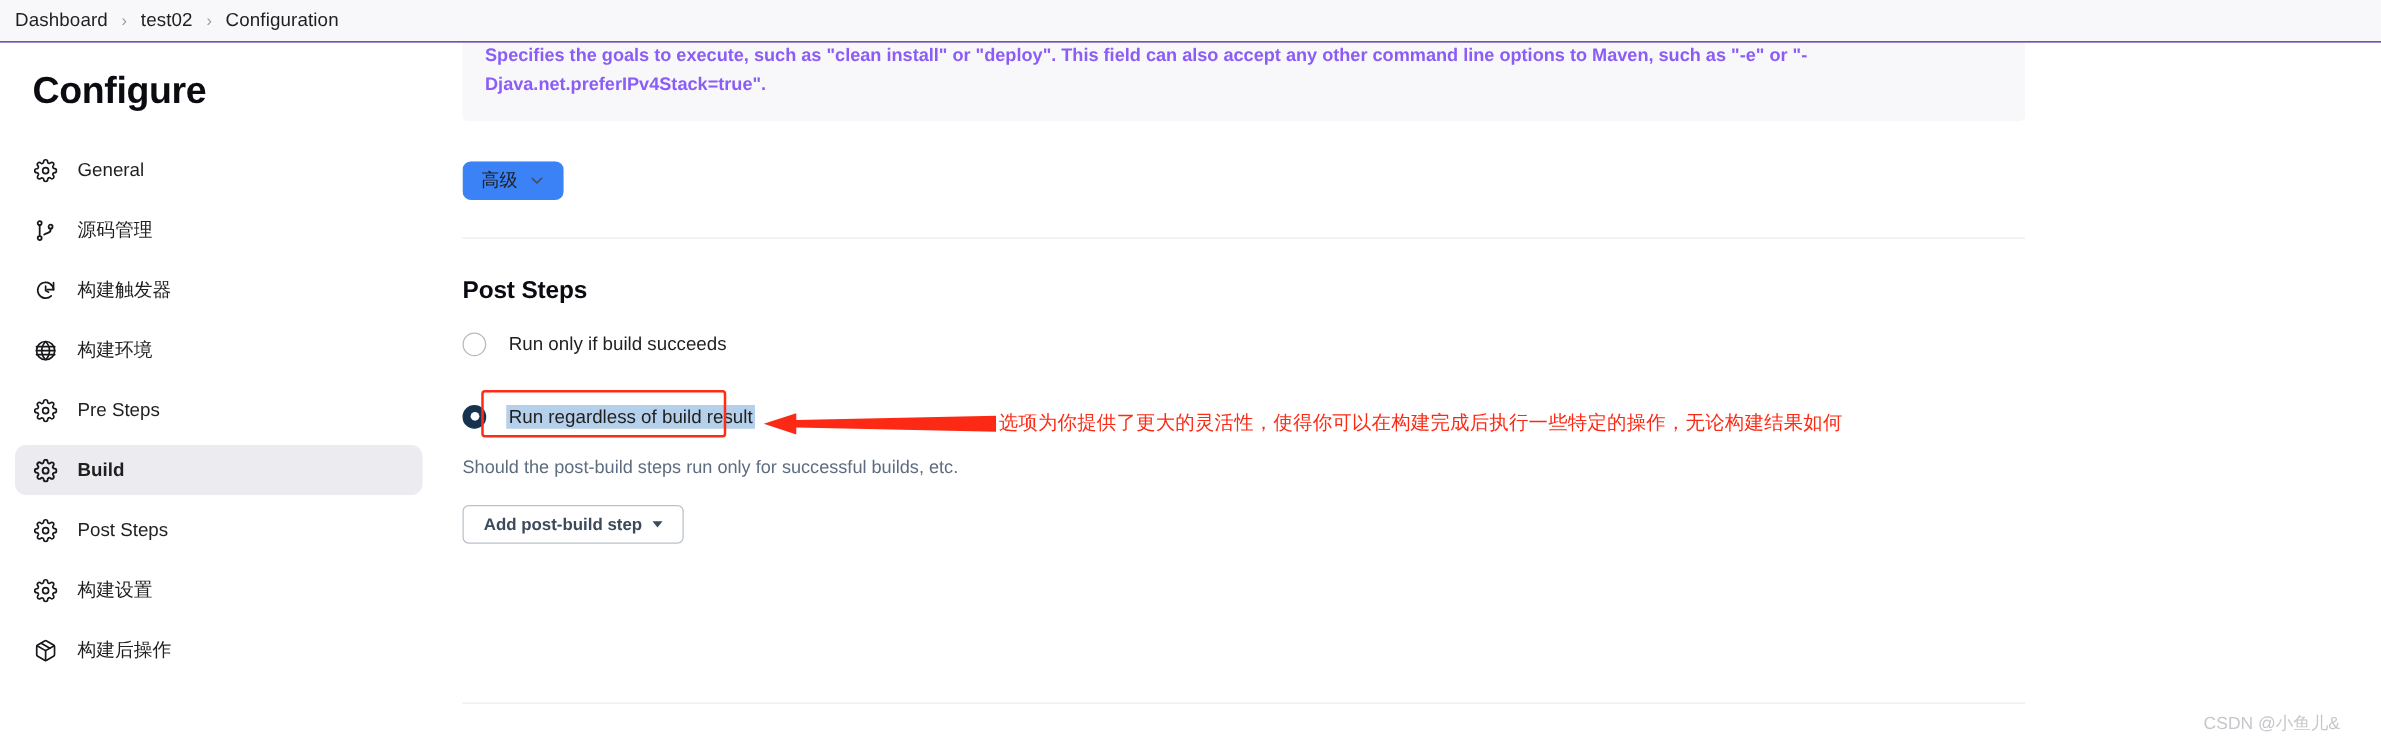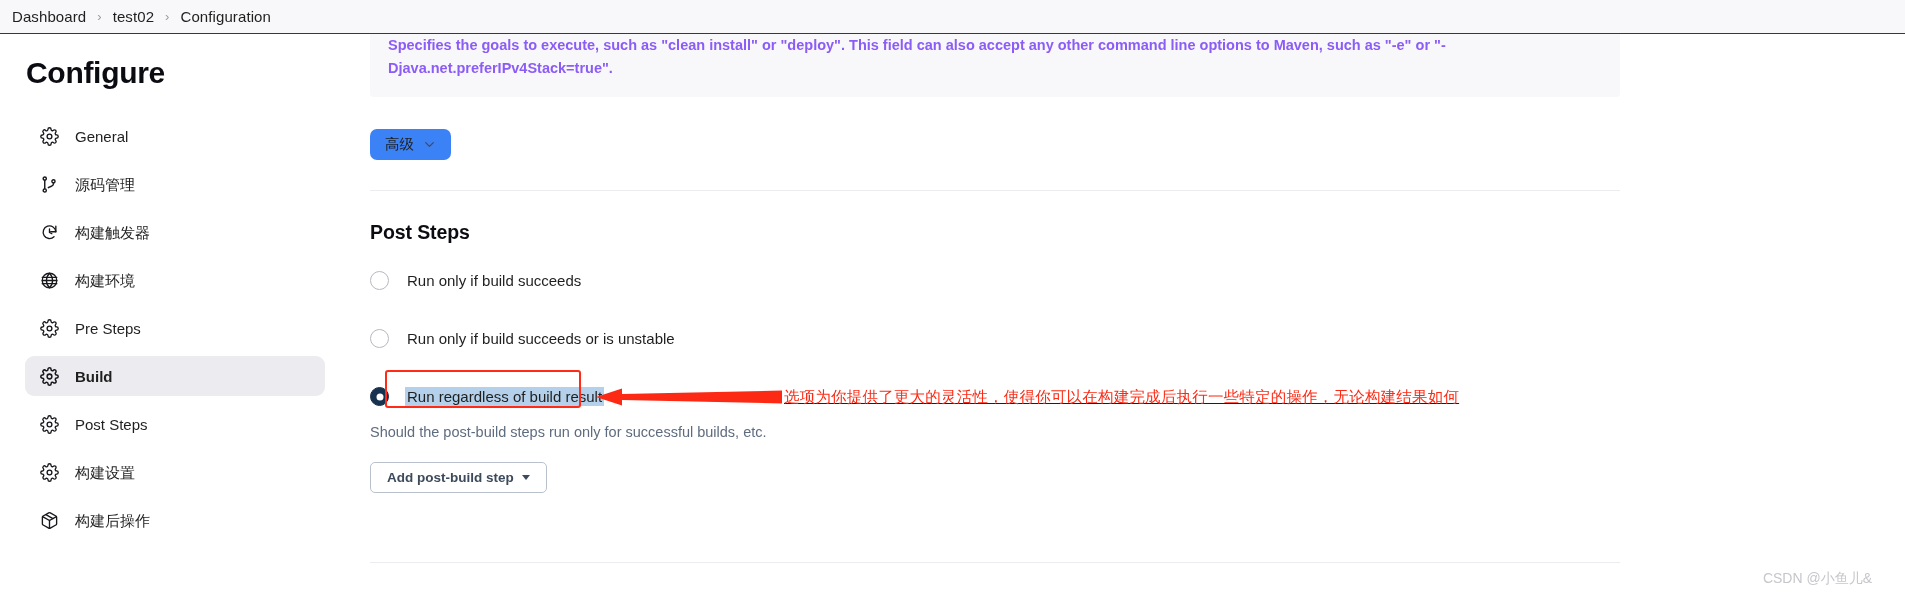--- a/index.html
+++ b/index.html
@@ -58,21 +58,21 @@
     padding-top: 22px;
   }
   .configure-title {
     font-size: 30px;
     font-weight: 700;
     letter-spacing: -0.3px;
     color: #0b0b12;
     padding-left: 26px;
     margin-bottom: 26px;
   }
-  .nav { padding: 0 25px; }
+  .nav { padding: 0 12px; }
   .nav-item {
     display: flex;
     align-items: center;
     gap: 15px;
     height: 40px;
     padding: 0 14px;
     border-radius: 9px;
     cursor: pointer;
     margin-bottom: 8px;
     color: #1f1f1f;
@@ -153,21 +153,21 @@
     font-weight: 700;
     color: #0b0b12;
     margin-top: 30px;
     letter-spacing: -0.1px;
   }
 
   
   .radio-list { margin-top: 22px; }
   .radio-row {
     display: flex;
-    align-items: center;
+    align-items: flex-start;
     gap: 16px;
     height: 30px;
     margin-bottom: 28px;
     cursor: pointer;
     position: relative;
   }
   .radio-row:last-child { margin-bottom: 0; }
   .radio {
     width: 19px; height: 19px;
     flex: 0 0 19px;
@@ -208,27 +208,26 @@
     width: 196px;
     height: 38px;
     border: 2.6px solid #ff2b16;
     border-radius: 3px;
     pointer-events: none;
   }
 
   
   .annotation-wrap {
     position: absolute;
-    left: 226px;
+    left: 241px;
     top: 2px;
     display: flex;
     align-items: center;
     height: 26px;
     pointer-events: none;
-    text-decoration: underline;
   }
   .arrow {
     width: 186px;
     height: 22px;
     flex: 0 0 186px;
     display: block;
   }
   .annotation-text {
     font-size: 15.5px;
     color: #fc2a15;
@@ -426,24 +425,20 @@
 
       <h2 class="section-title">Post Steps</h2>
 
       <div class="radio-list">
 
         <div class="radio-row">
           <span class="radio"></span>
           <span class="radio-label">Run only if build succeeds</span>
         </div>
 
-        <div class="radio-row">
-          <span class="radio"></span>
-          <span class="radio-label">Run only if build succeeds or is unstable</span>
-        </div>
 
         <div class="radio-row">
           <span class="radio checked"></span>
           <span class="radio-label selected-text">Run regardless of build result</span>
 
           <span class="red-box"></span>
 
           <span class="annotation-wrap">
             <svg class="arrow" viewBox="0 0 186 22">
               <polygon points="0,11 26,2.5 26,8 186,4.6 186,17.4 26,14 26,19.5" fill="#fc2a15"></polygon>

